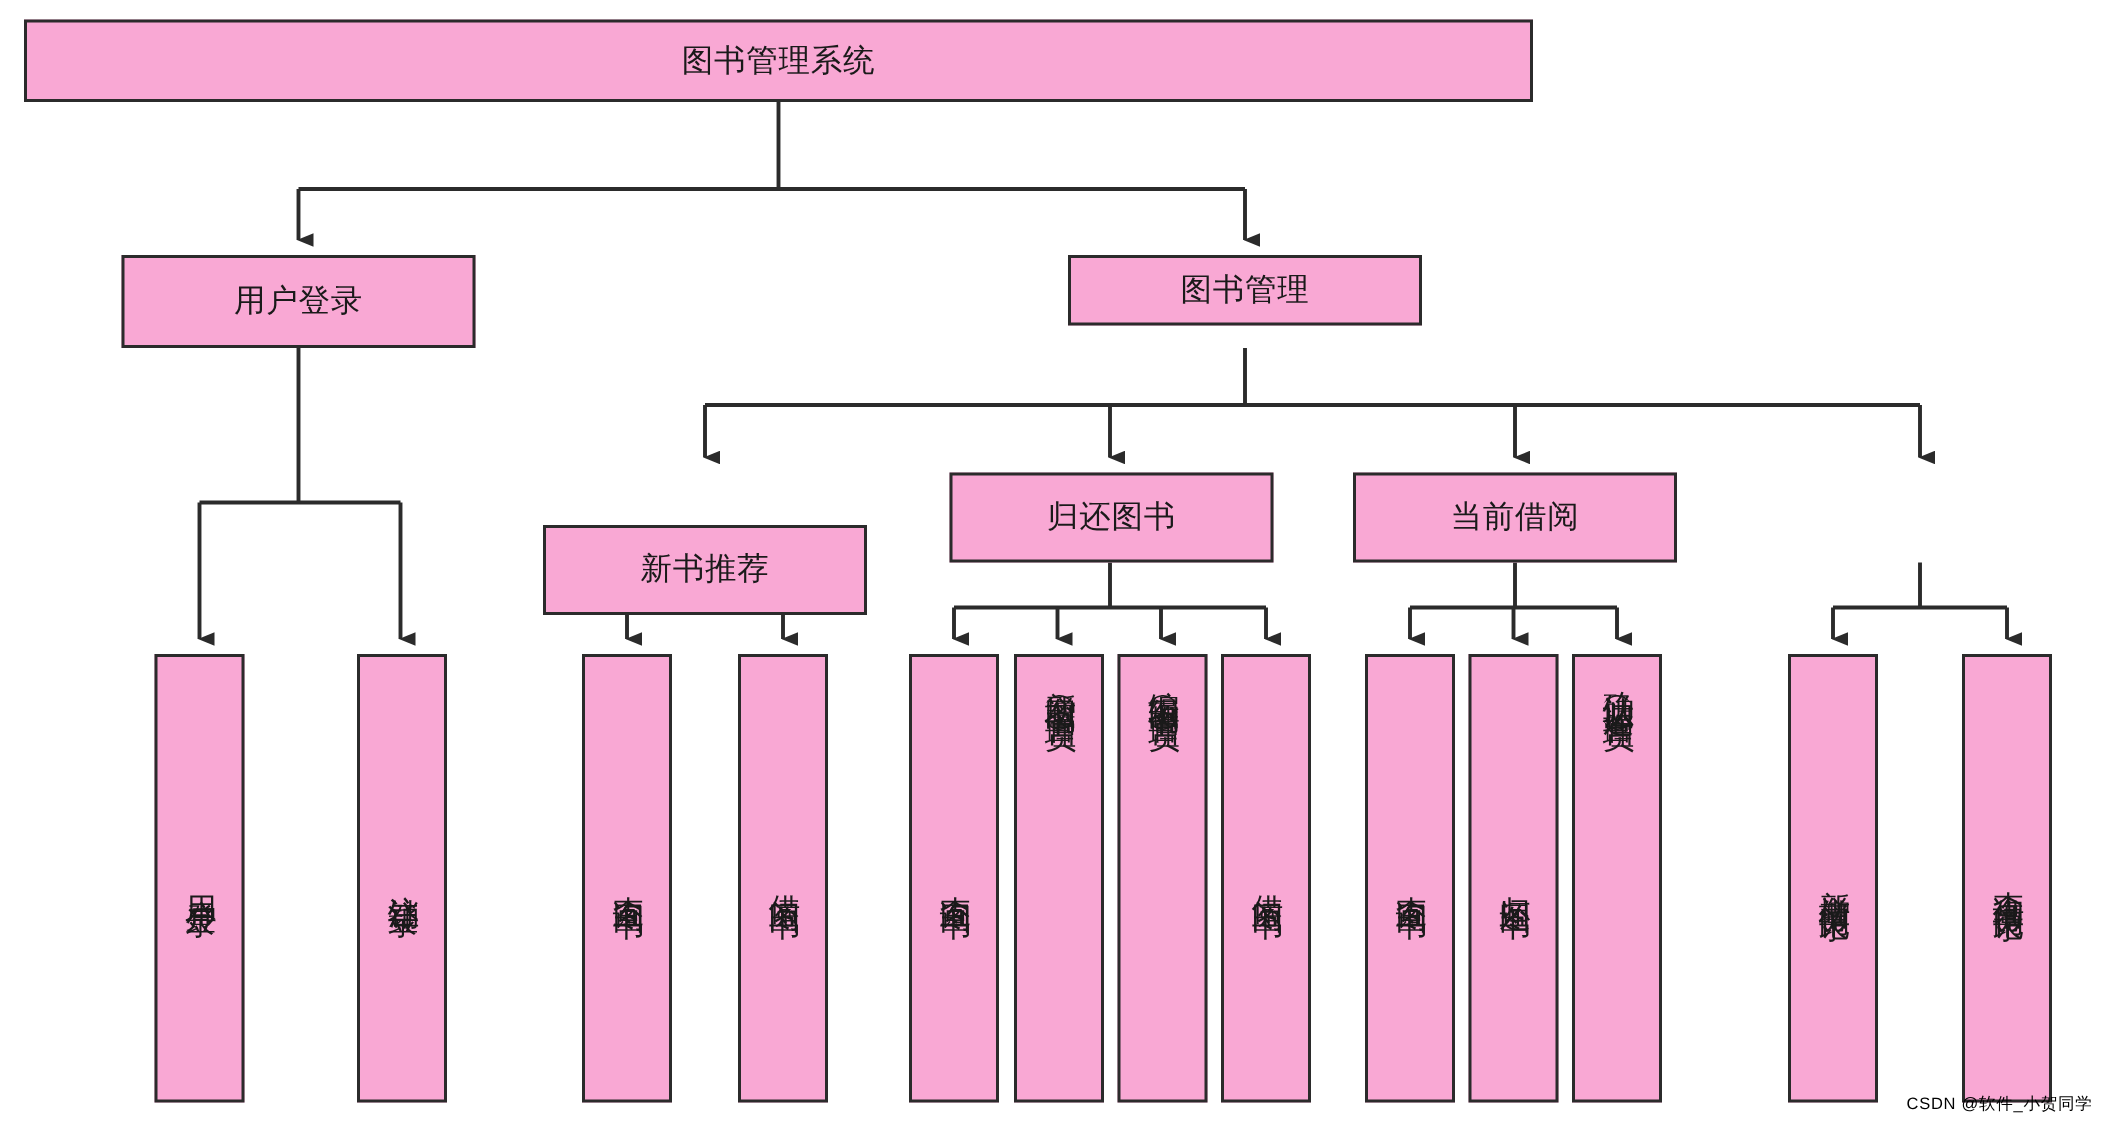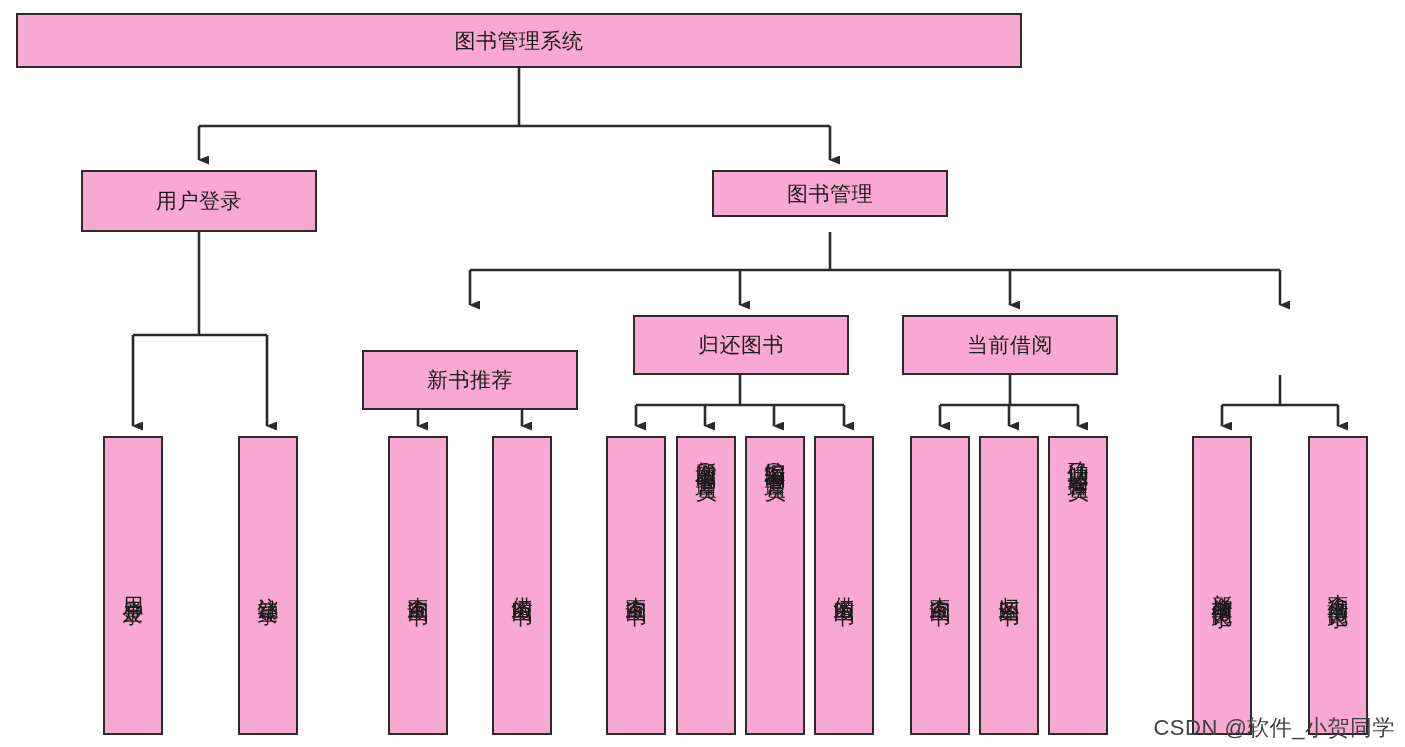--- a/index.html
+++ b/index.html
@@ -59,22 +59,22 @@
     padding-top: 6px;
   }
   .leaf-box.centered {
     align-items: center;
     padding-top: 0;
   }
   #watermark {
     position: absolute;
     right: 10px;
     bottom: 4px;
-    font-size: 22px;
-    color: #404040;
+    font-size: 11px;
+    color: #000000;
     white-space: nowrap;
     letter-spacing: 0.5px;
   }
 </style>
 </head>
 <body>
 
 <div id="diagram-root">
 
   <svg id="tree-svg" viewBox="0 0 1405 747" xmlns="http://www.w3.org/2000/svg">

